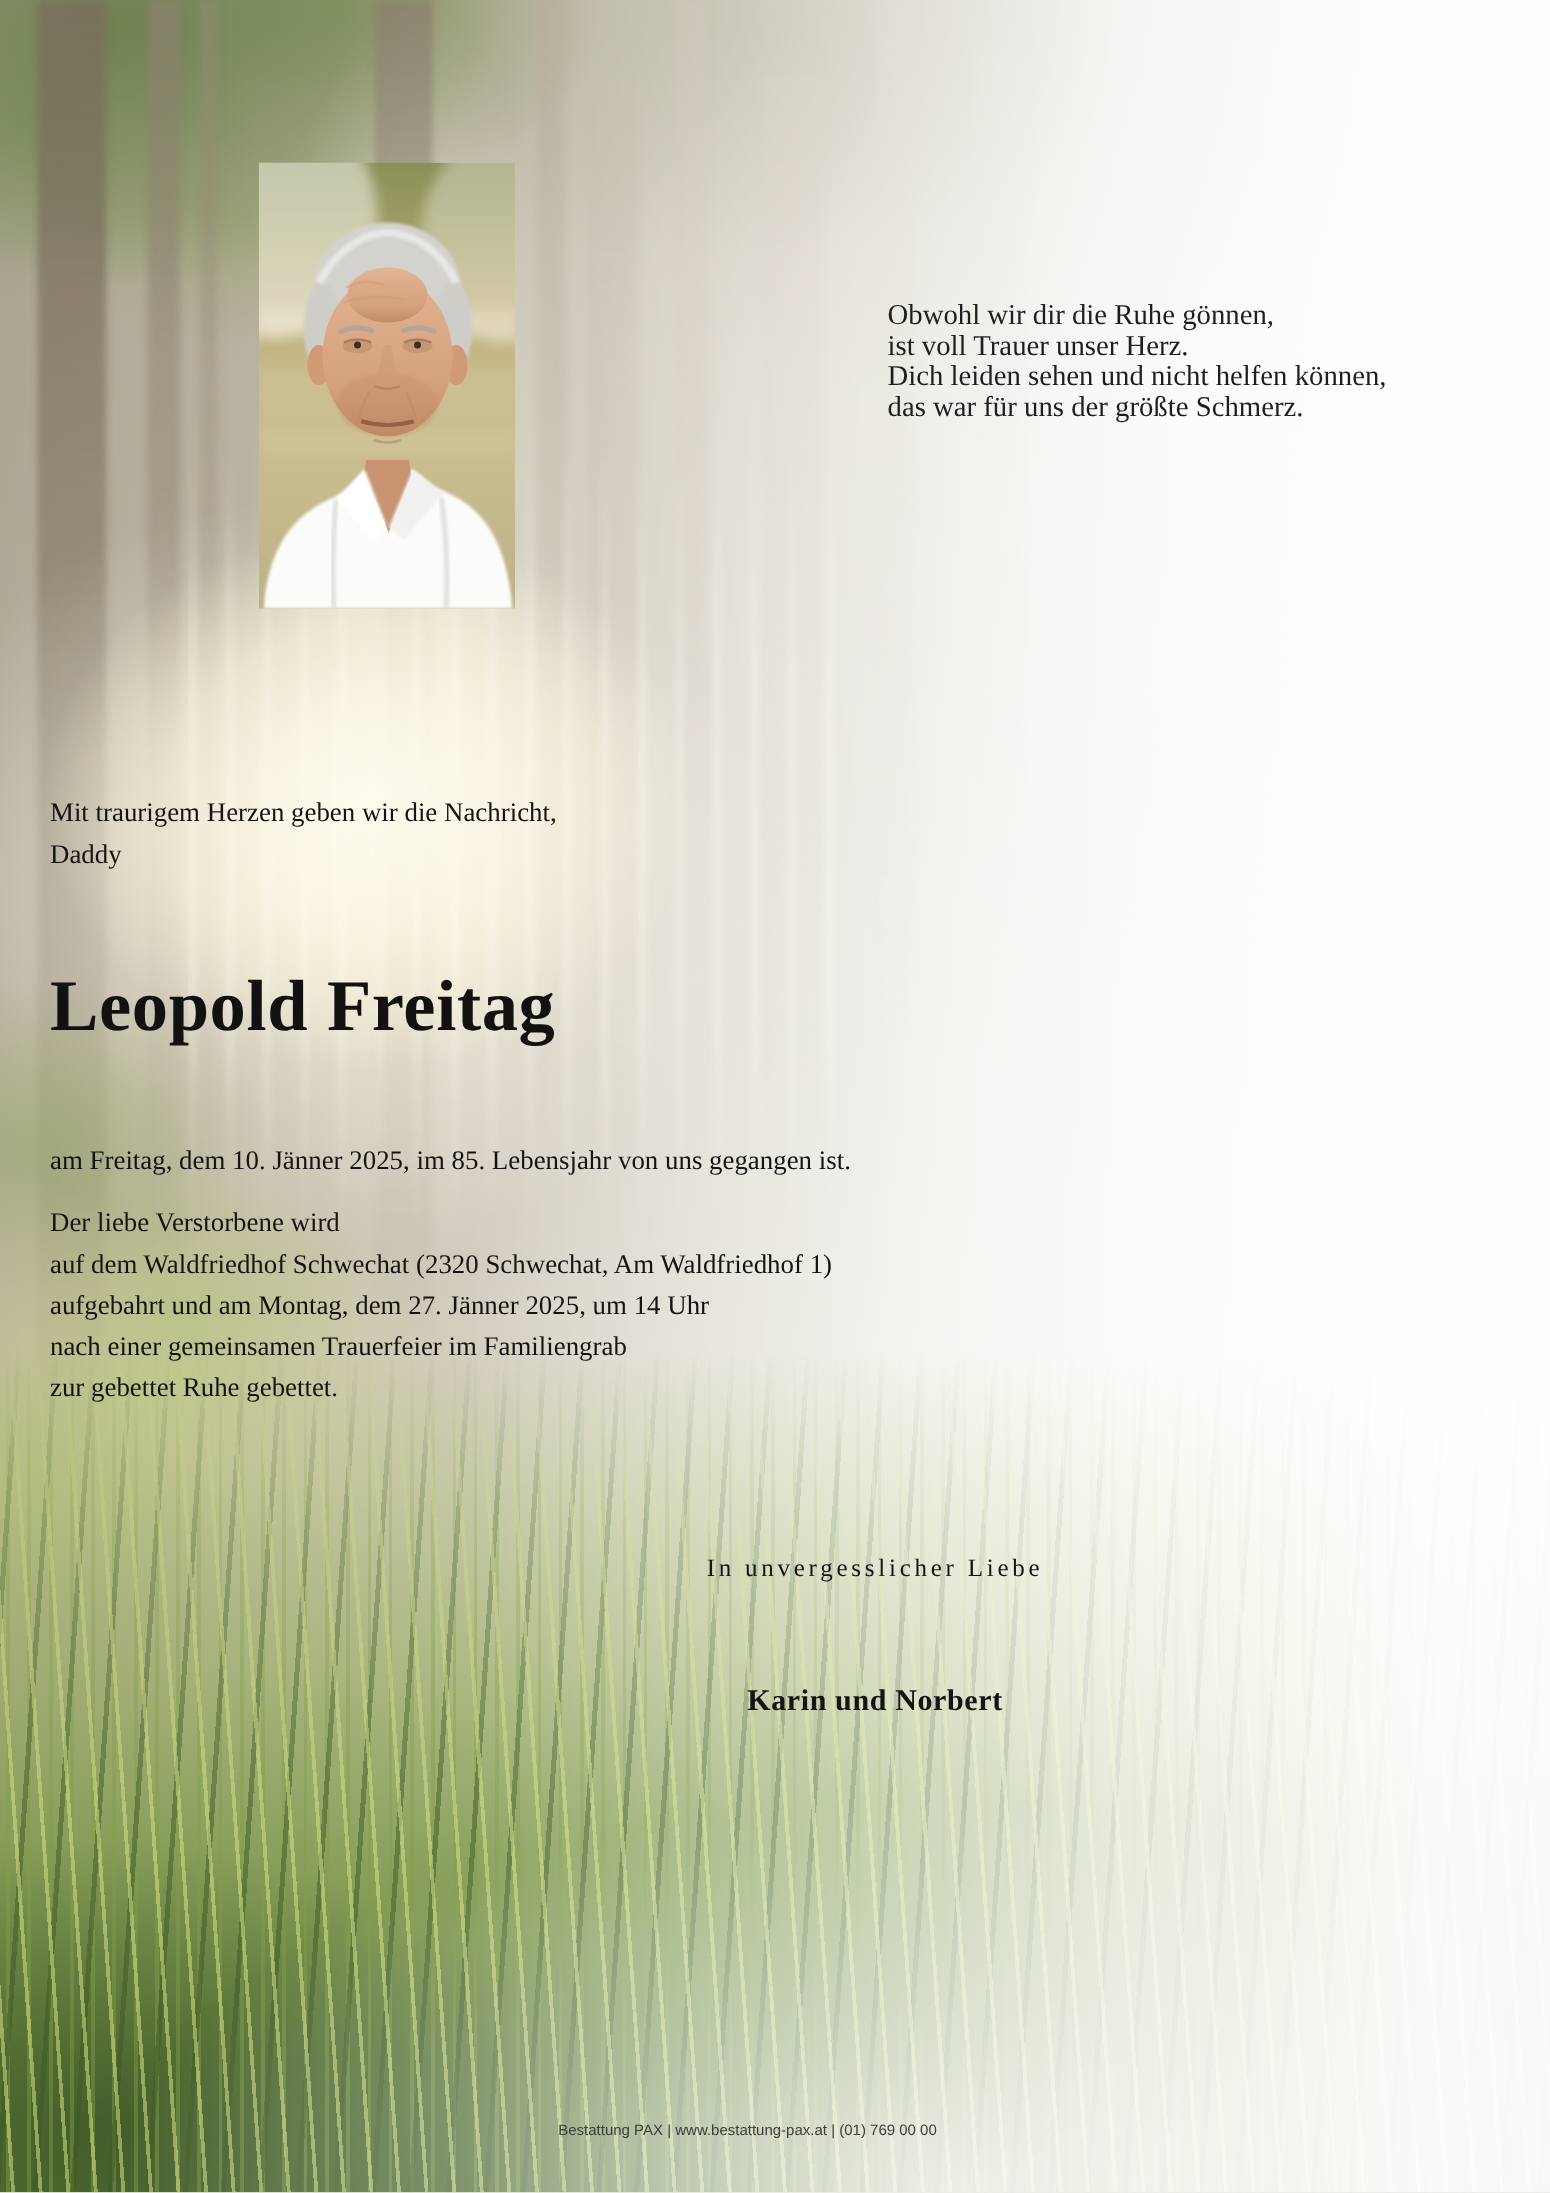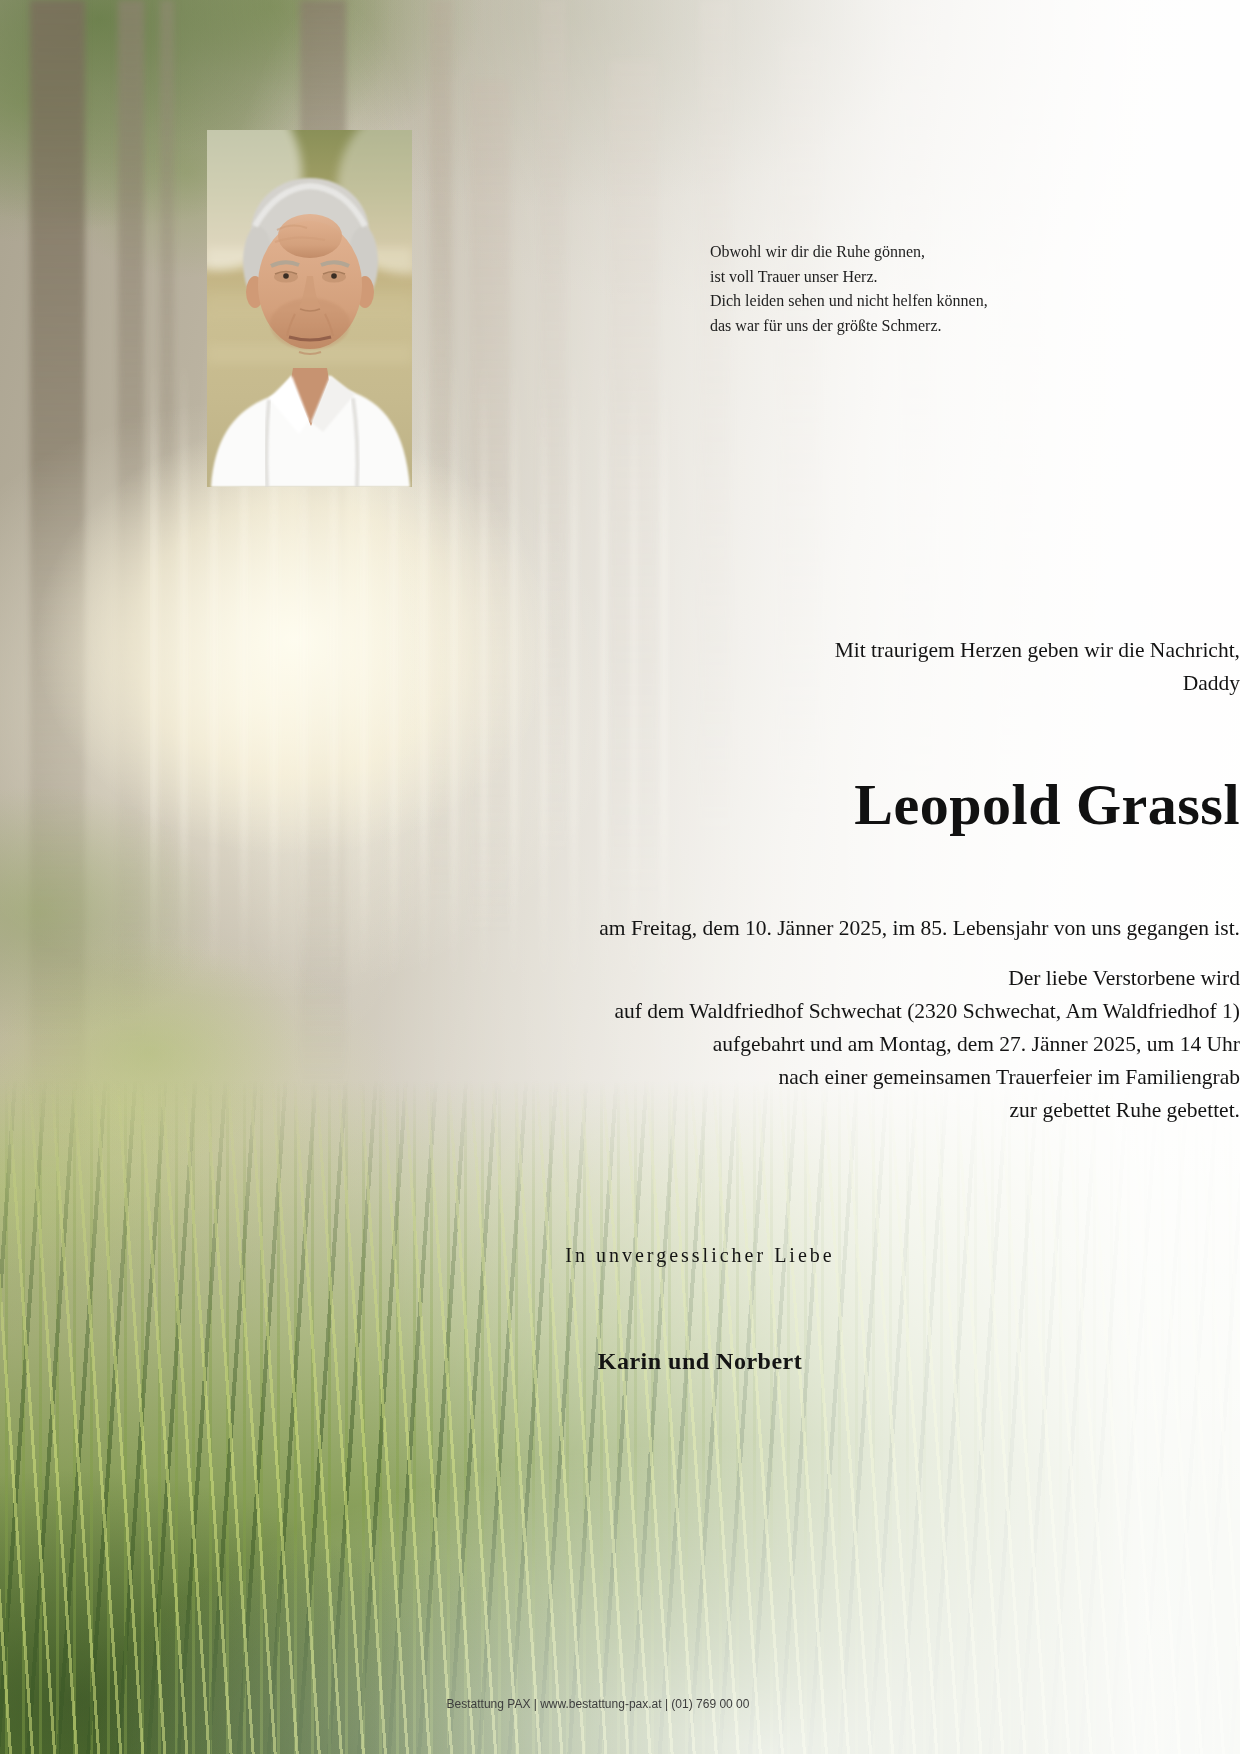--- a/index.html
+++ b/index.html
@@ -60,22 +60,22 @@
     background:
       linear-gradient(90deg, rgba(255,255,255,0) 30%, rgba(255,255,255,0.35) 52%, rgba(255,255,255,0.75) 72%, rgba(255,255,255,0.95) 92%),
       radial-gradient(900px 420px at 62% 100%, rgba(255,255,255,0.75), rgba(255,255,255,0) 75%);
   }
 
   
   .photo { position:absolute; left:207px; top:130px; width:205px; height:357px; overflow:hidden; }
   .photo svg { display:block; width:100%; height:100%; }
 
   
-  .poem { position:absolute; left:710px; top:240px; font-size:16px; line-height:24.5px; color:#1e1e1e; }
-  .center-col { position:absolute; left:40px; width:1200px; text-align:right; color:#141414; }
+  .poem { position:absolute; left:710px; top:240px; font-size:23px; line-height:24.5px; color:#1e1e1e; }
+  .center-col { position:absolute; left:40px; width:1200px; text-align:left; color:#141414; }
   .intro { top:634px; font-size:21.5px; line-height:33px; }
   .name-block { top:770px; }
   .name-block h1 { margin:0; font-size:58px; line-height:70px; font-weight:bold; letter-spacing:0.5px; color:#111111; }
   .dateline { top:912px; font-size:21.5px; line-height:33px; }
   .funeral { top:962px; font-size:21.5px; line-height:33px; }
   .farewell-col { position:absolute; left:160px; width:1080px; text-align:center; color:#141414; }
   .closing { top:1244px; font-size:20px; letter-spacing:3px; }
   .mourners { top:1348px; font-size:24px; font-weight:bold; letter-spacing:0.5px; }
   .footer { position:absolute; left:0; width:1196px; top:1697px; text-align:center;
     font-family:"Liberation Sans", sans-serif; font-size:12px; color:#3d3d3d; }
@@ -182,21 +182,21 @@
     <div>Dich leiden sehen und nicht helfen können,</div>
     <div>das war für uns der größte Schmerz.</div>
   </div>
 
   <div class="center-col intro">
     <div>Mit traurigem Herzen geben wir die Nachricht,</div>
     <div>Daddy</div>
   </div>
 
   <div class="center-col name-block">
-    <h1>Leopold Grassl</h1>
+    <h1>Leopold Freitag</h1>
   </div>
 
   <div class="center-col dateline">am Freitag, dem 10. Jänner 2025, im 85. Lebensjahr von uns gegangen ist.</div>
 
   <div class="center-col funeral">
     <div>Der liebe Verstorbene wird</div>
     <div>auf dem Waldfriedhof Schwechat (2320 Schwechat, Am Waldfriedhof 1)</div>
     <div>aufgebahrt und am Montag, dem 27. Jänner 2025, um 14 Uhr</div>
     <div>nach einer gemeinsamen Trauerfeier im Familiengrab</div>
     <div>zur gebettet Ruhe gebettet.</div>

